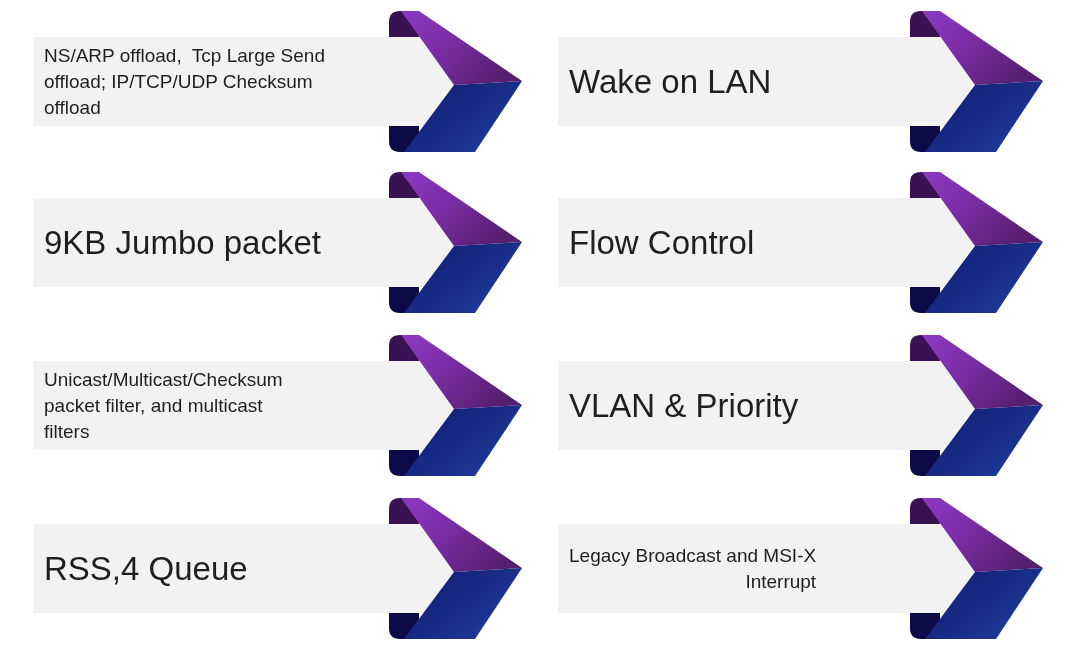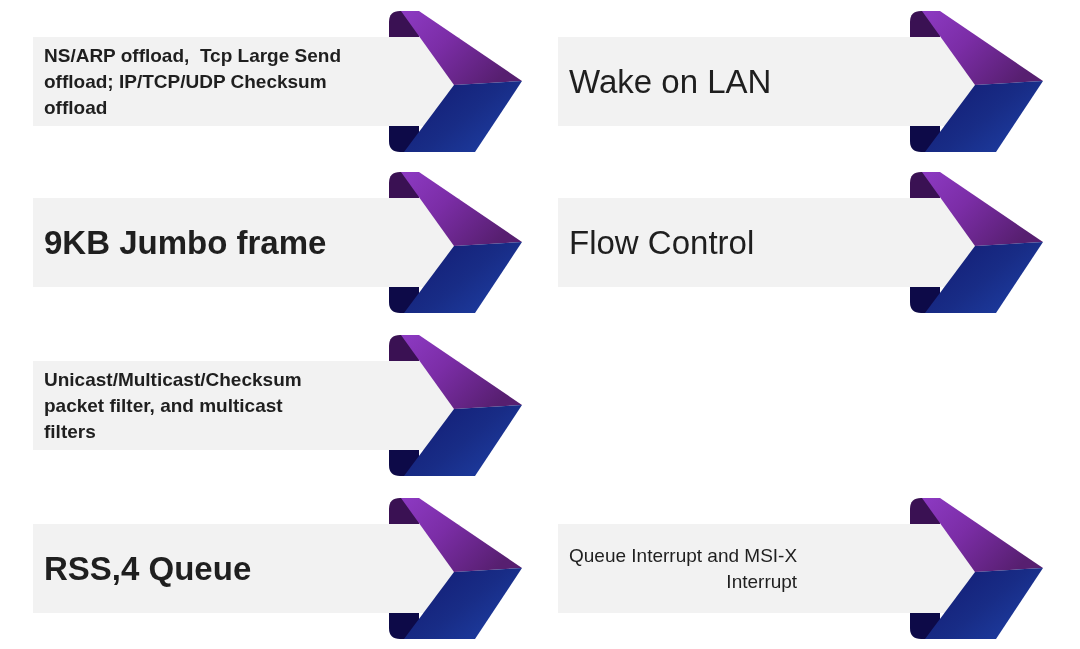--- a/index.html
+++ b/index.html
@@ -14,21 +14,21 @@
   .feature.col-left{left:33px;width:492px;}
   .feature.col-right{left:558px;width:488px;}
   .row1{top:9px;} .row2{top:170px;} .row3{top:333px;} .row4{top:496px;text-align:right;}
 
   .bar{
     position:absolute;top:28px;left:0;height:89px;
     background:var(--bar-background,#f2f2f2);
     display:flex;align-items:center;
     z-index:1;
   }
-  .col-left  .bar{width:427px;font-weight:bold;}
+  .col-left  .bar{width:427px;}
   .col-right .bar{width:420px;}
 
   .txt{
     display:block;
     padding-left:11px;padding-right:4px;
     color:var(--text,#1f1f1f);
     white-space:pre-wrap;
     letter-spacing:0;
   }
   .size-large .txt{font-size:33px;line-height:30px;}
@@ -82,21 +82,21 @@
     <svg class="arrow front" viewBox="0 0 140 145">
         <use href="#bands"></use>
       </svg>
   </div>
 
   <div class="feature col-left row2 size-large">
     <svg class="arrow back" viewBox="0 0 140 145">
         <use href="#spine"></use>
       </svg>
     <div class="bar">
-      <span class="txt">9KB Jumbo frame</span>
+      <span class="txt">9KB Jumbo packet</span>
     </div>
     <svg class="arrow front" viewBox="0 0 140 145">
         <use href="#bands"></use>
       </svg>
   </div>
 
   <div class="feature col-left row3 size-small">
     <svg class="arrow back" viewBox="0 0 140 145">
         <use href="#spine"></use>
       </svg>
@@ -139,27 +139,38 @@
         <use href="#spine"></use>
       </svg>
     <div class="bar">
       <span class="txt">Flow Control</span>
     </div>
     <svg class="arrow front" viewBox="0 0 140 145">
         <use href="#bands"></use>
       </svg>
   </div>
 
+  <div class="feature col-right row3 size-large">
+    <svg class="arrow back" viewBox="0 0 140 145">
+        <use href="#spine"></use>
+      </svg>
+    <div class="bar">
+      <span class="txt">VLAN &amp; Priority</span>
+    </div>
+    <svg class="arrow front" viewBox="0 0 140 145">
+        <use href="#bands"></use>
+      </svg>
+  </div>
 
   <div class="feature col-right row4 size-small">
     <svg class="arrow back" viewBox="0 0 140 145">
         <use href="#spine"></use>
       </svg>
     <div class="bar">
-      <span class="txt">Queue Interrupt and MSI-X
+      <span class="txt">Legacy Broadcast and MSI-X
 Interrupt</span>
     </div>
     <svg class="arrow front" viewBox="0 0 140 145">
         <use href="#bands"></use>
       </svg>
   </div>
 
 </div>
 
 </body></html>

